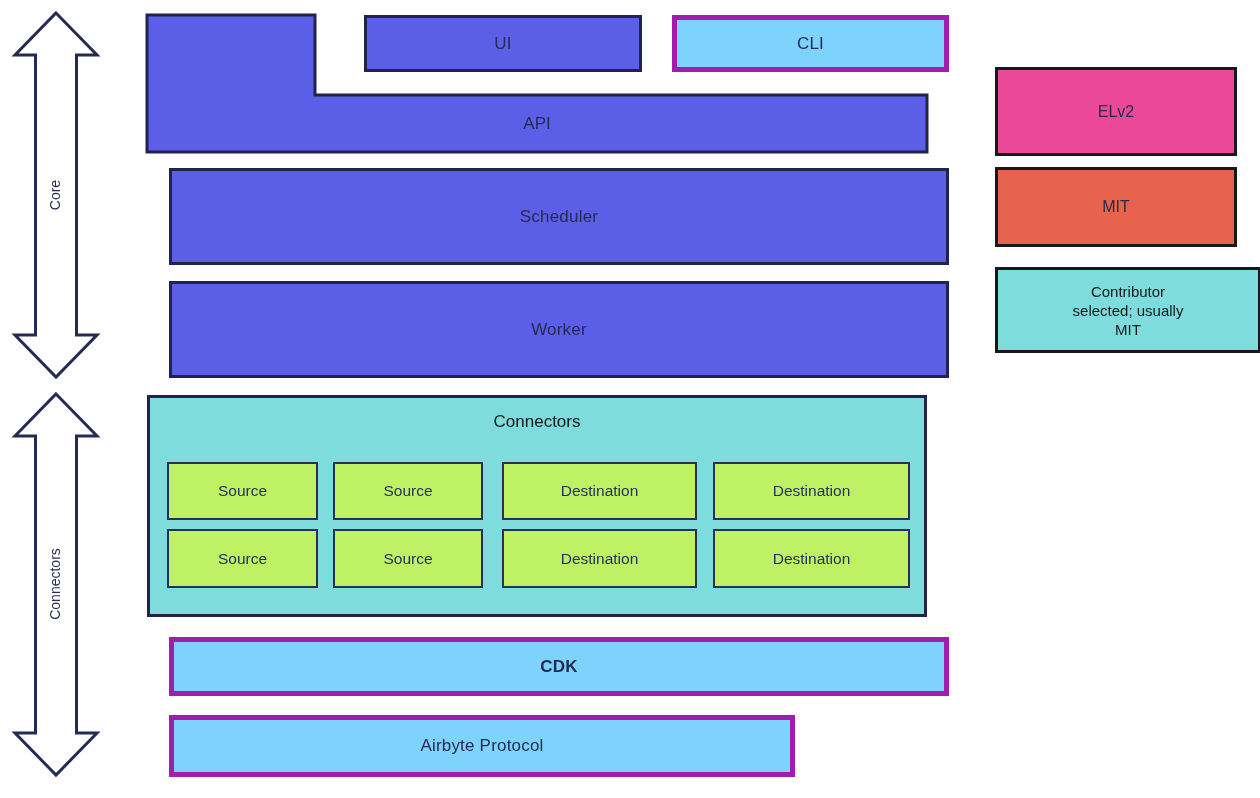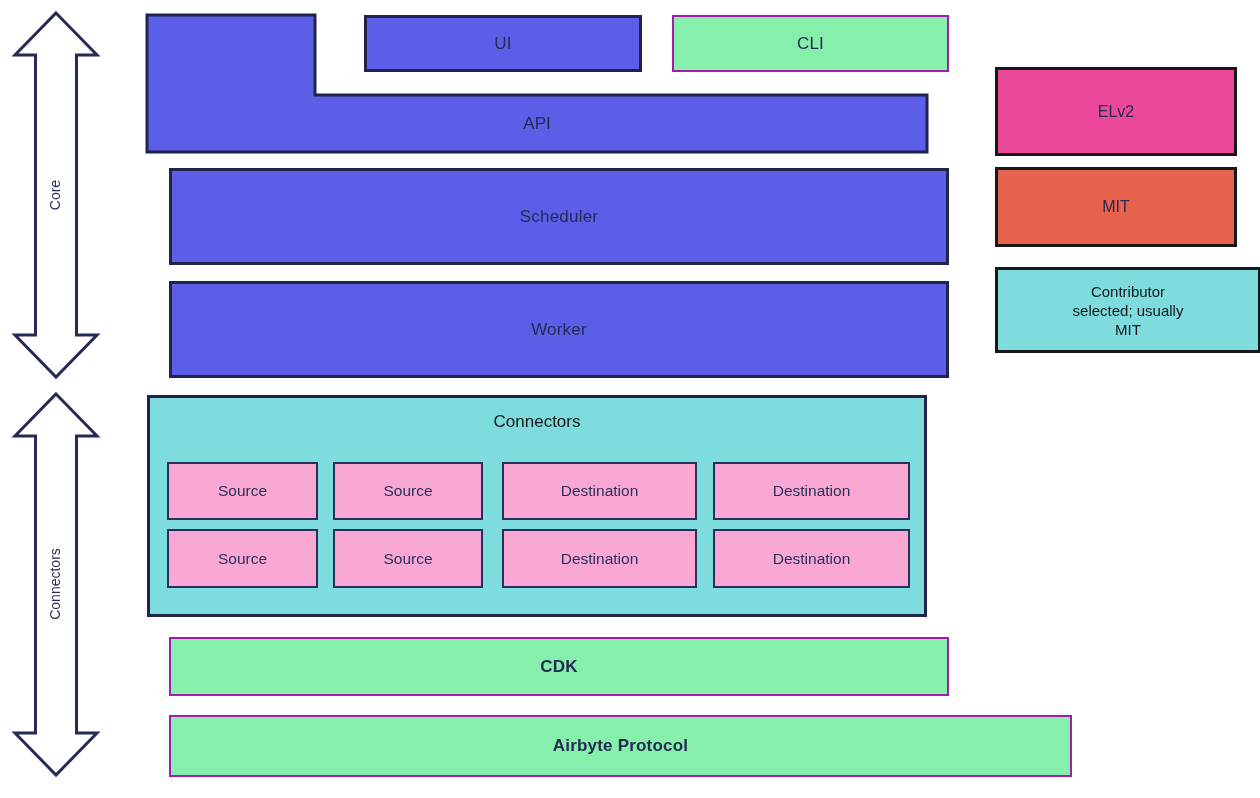--- a/index.html
+++ b/index.html
@@ -23,30 +23,30 @@
     align-items: center;
     justify-content: center;
     text-align: center;
     color: #242b52;
     font-size: 17px;
     font-weight: 500;
     letter-spacing: 0.2px;
     margin-left: 22px;
   }
   .blue   { background: #5b5fe8; border: 3px solid #20244a; }
-  .orange { background: #86efac; border: 2px solid #a21caf; }
+  .orange { background: #7dd3fc; border: 5px solid #a21caf; }
   .teal   { background: #7edcdc; border: 3px solid #20244a; }
 
   .inner-box {
     position: absolute;
     box-sizing: border-box;
     display: flex;
     align-items: center;
     justify-content: center;
-    background: #f9a8d4;
+    background: #bef264;
     border: 2px solid #28305a;
     color: #28305a;
     font-size: 15.5px;
     font-weight: 500;
   }
   .connectors-title {
     position: absolute;
     left: 0; right: 0; top: 14px;
     text-align: center;
     color: #15181e;
@@ -118,21 +118,21 @@
   <div class="inner-box" style="left:502px; top:462px; width:195px; height:58px;">Destination</div>
   <div class="inner-box" style="left:713px; top:462px; width:197px; height:58px;">Destination</div>
 
   <div class="inner-box" style="left:167px; top:529px; width:151px; height:59px;">Source</div>
   <div class="inner-box" style="left:333px; top:529px; width:150px; height:59px;">Source</div>
   <div class="inner-box" style="left:502px; top:529px; width:195px; height:59px;">Destination</div>
   <div class="inner-box" style="left:713px; top:529px; width:197px; height:59px;">Destination</div>
 
   <div class="box orange" style="left:147px; top:637px; width:780px; height:59px; font-weight:600;">CDK</div>
 
-  <div class="box orange" style="left:147px; top:715px; width:903px; height:62px; font-weight:700;">Airbyte Protocol</div>
+  <div class="box orange" style="left:147px; top:715px; width:626px; height:62px; font-weight:400;">Airbyte Protocol</div>
 
   <div class="legend-box" style="left:995px; top:67px; width:242px; height:89px; background:#ec4899;">ELv2</div>
   <div class="legend-box" style="left:995px; top:167px; width:242px; height:80px; background:#e7634d;">MIT</div>
   <div class="legend-box teal-l" style="left:995px; top:267px; width:266px; height:86px; background:#7edcdc;">
     <span class="legend-text-narrow">Contributor selected; usually MIT</span>
   </div>
 
 </div>
 
 </body></html>

